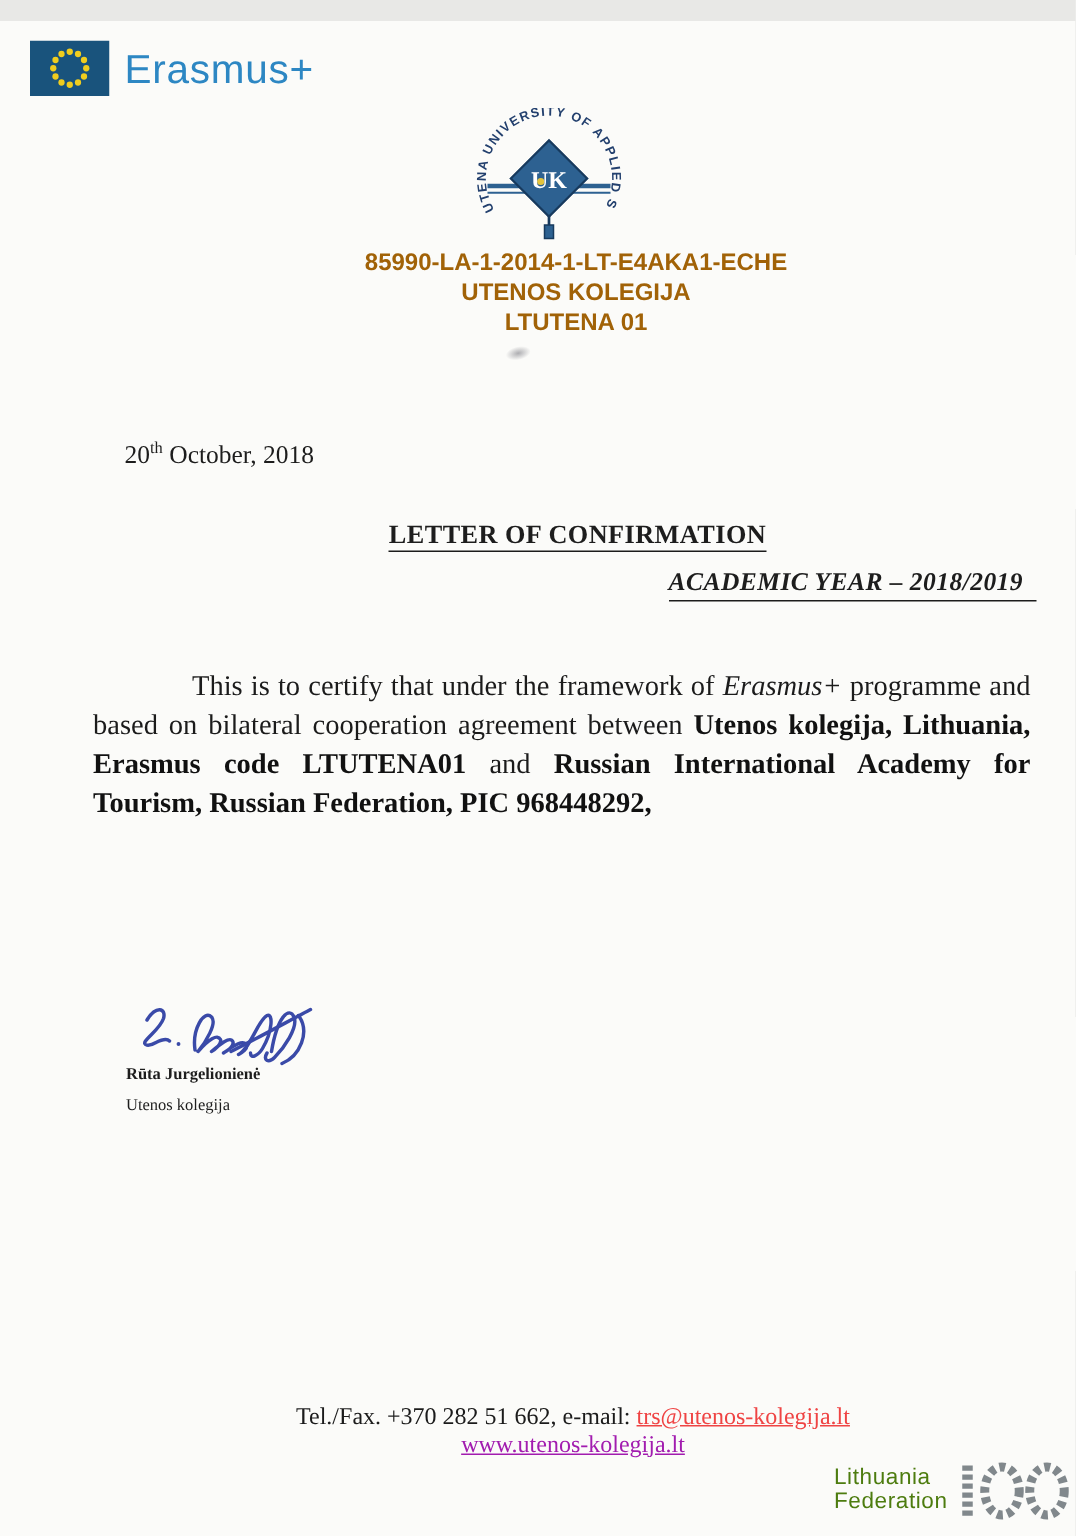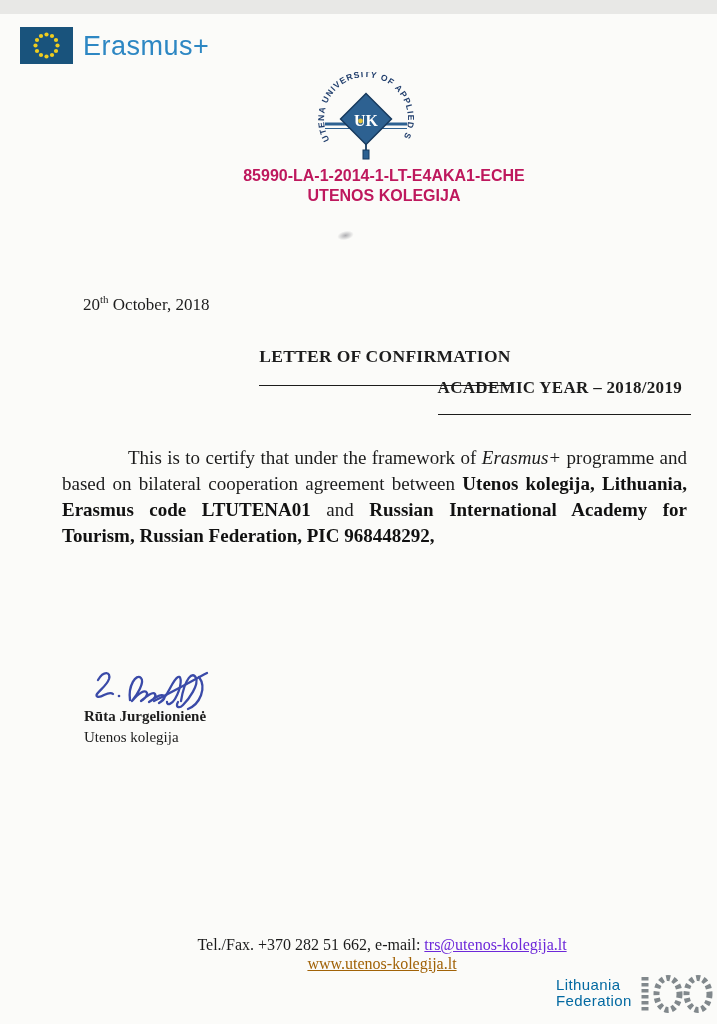--- a/index.html
+++ b/index.html
@@ -10,62 +10,62 @@
   }
   
   .erasmus-logo{position:absolute;left:20px;top:13px;display:flex;align-items:center;gap:10px;}
   .erasmus-label{font-family:"Liberation Sans", sans-serif;font-size:27px;letter-spacing:.5px;color:#2d87c3;margin-top:2px;}
   
   .seal{position:absolute;left:311px;top:58px;width:110px;height:112px;}
   
   .head-block{
     position:absolute;left:234px;top:152px;width:300px;
     text-align:center;font-family:"Liberation Sans", sans-serif;
-    font-weight:bold;font-size:16px;line-height:20px;color:#be185d;
+    font-weight:bold;font-size:16px;line-height:20px;color:#a16207;
     white-space:nowrap;
   }
   .smudge{
     position:absolute;left:337px;top:217px;width:17px;height:9px;
     background:radial-gradient(ellipse at center, rgba(110,110,118,.55) 0%, rgba(110,110,118,0) 70%);
     transform:rotate(-12deg);
   }
   
   .date-line{position:absolute;left:83px;top:279px;font-size:17px;}
   .date-line sup{font-size:11px;}
   
   .title-main{
     position:absolute;left:68px;top:332px;width:634px;text-align:center;
     font-weight:bold;font-size:17.5px;letter-spacing:.3px;
   }
-  .title-main .ul{display:inline-block;border-bottom:1.6px solid #1c1c1c;padding-bottom:18px;font-family:Liberation Serif, serif;}
+  .title-main .ul{display:inline-block;border-bottom:1.6px solid #1c1c1c;padding-bottom:0;font-family:Liberation Serif, serif;}
   .title-year{
     position:absolute;right:26px;top:364px;text-align:right;
     font-weight:bold;font-size:17px;letter-spacing:.3px;
   }
-  .title-year .ul{display:inline-block;border-bottom:1.6px solid #1c1c1c;padding-bottom:16px;padding-right:9px;}
+  .title-year .ul{display:inline-block;border-bottom:1.6px solid #1c1c1c;padding-bottom:2px;padding-right:9px;font-style:italic;}
   
   .body-text{
     position:absolute;left:62px;top:431px;width:625px;
     font-size:19px;line-height:26px;text-align:justify;color:#1b1b1b;
   }
   .body-text p{margin:0;text-indent:66px;}
   .body-text b{color:#111;}
   
   .sig-svg{position:absolute;left:86px;top:650px;}
-  .signer{position:absolute;left:84px;top:692px;font-size:15px;line-height:20.5px;}
+  .signer{position:absolute;left:84px;top:692px;font-size:11px;line-height:20.5px;}
   .signer .name{font-weight:bold;}
   
   .footer{
     position:absolute;left:47px;top:922px;width:670px;text-align:center;
     font-size:16px;line-height:18.5px;color:#1b1b1b;
   }
   .footer a{text-decoration:underline;}
   
   .lt100{position:absolute;left:556px;top:958px;display:flex;align-items:center;gap:5px;
-    font-family:"Liberation Sans", sans-serif;color:#0369a1;}
+    font-family:"Liberation Sans", sans-serif;color:#4d7c0f;}
   .lt100 .lt-text{font-size:15px;line-height:16.5px;letter-spacing:.4px;text-align:left;}
   .scan-line{position:absolute;left:0;top:1013px;width:717px;height:2px;background:#c0c5c0;opacity:.85;}
 </style>
 </head>
 <body>
 
 <div class="page">
 
   <div class="erasmus-logo">
     <svg width="53" height="37" viewBox="0 0 53 37">
@@ -102,20 +102,21 @@
       <line x1="55" y1="72" x2="55" y2="86" stroke="#173a5e" stroke-width="1.8"></line>
       <rect x="52" y="78" width="6" height="9" fill="#2d6191" stroke="#173a5e" stroke-width="1"></rect>
       <circle cx="49.5" cy="49" r="2.4" fill="#e4c43c"></circle>
       <text x="55" y="53.5" text-anchor="middle" font-family="Liberation Serif, serif" font-size="16" font-weight="bold" fill="#ffffff">UK</text>
     </g>
   </svg>
 
   <div class="head-block">
     <div>85990-LA-1-2014-1-LT-E4AKA1-ECHE</div>
     <div>UTENOS KOLEGIJA</div>
+    <div>LTUTENA 01</div>
   </div>
   <div class="smudge"></div>
 
   <div class="date-line"><span>20</span><sup>th</sup><span> October, 2018</span></div>
 
   <div class="title-main">
     <span class="ul">LETTER OF CONFIRMATION</span>
   </div>
   <div class="title-year">
     <span class="ul">ACADEMIC YEAR – 2018/2019</span>
@@ -135,22 +136,22 @@
       <path d="M 113 13 C 121 24 114 40 102 45"></path>
     </g>
   </svg>
 
   <div class="signer">
     <div class="name">Rūta Jurgelionienė</div>
     <div>Utenos kolegija</div>
   </div>
 
   <div class="footer">
-    <div><span>Tel./Fax. +370 282 51 662, e-mail: </span><a href="#" style="color:#6d28d9">trs@utenos-kolegija.lt</a></div>
-    <div><a href="#" style="color:#a16207">www.utenos-kolegija.lt</a></div>
+    <div><span>Tel./Fax. +370 282 51 662, e-mail: </span><a href="#" style="color:#ef4444">trs@utenos-kolegija.lt</a></div>
+    <div><a href="#" style="color:#a21caf">www.utenos-kolegija.lt</a></div>
   </div>
 
   <div class="lt100">
     <div class="lt-text">
       <div>Lithuania</div>
       <div>Federation</div>
     </div>
     <svg width="78" height="42" viewBox="0 0 78 42" aria-label="100">
       <g stroke="#81888c" fill="none">
         <line x1="8" y1="5" x2="8" y2="40" stroke-width="7" stroke-dasharray="3.5 2.5"></line>

